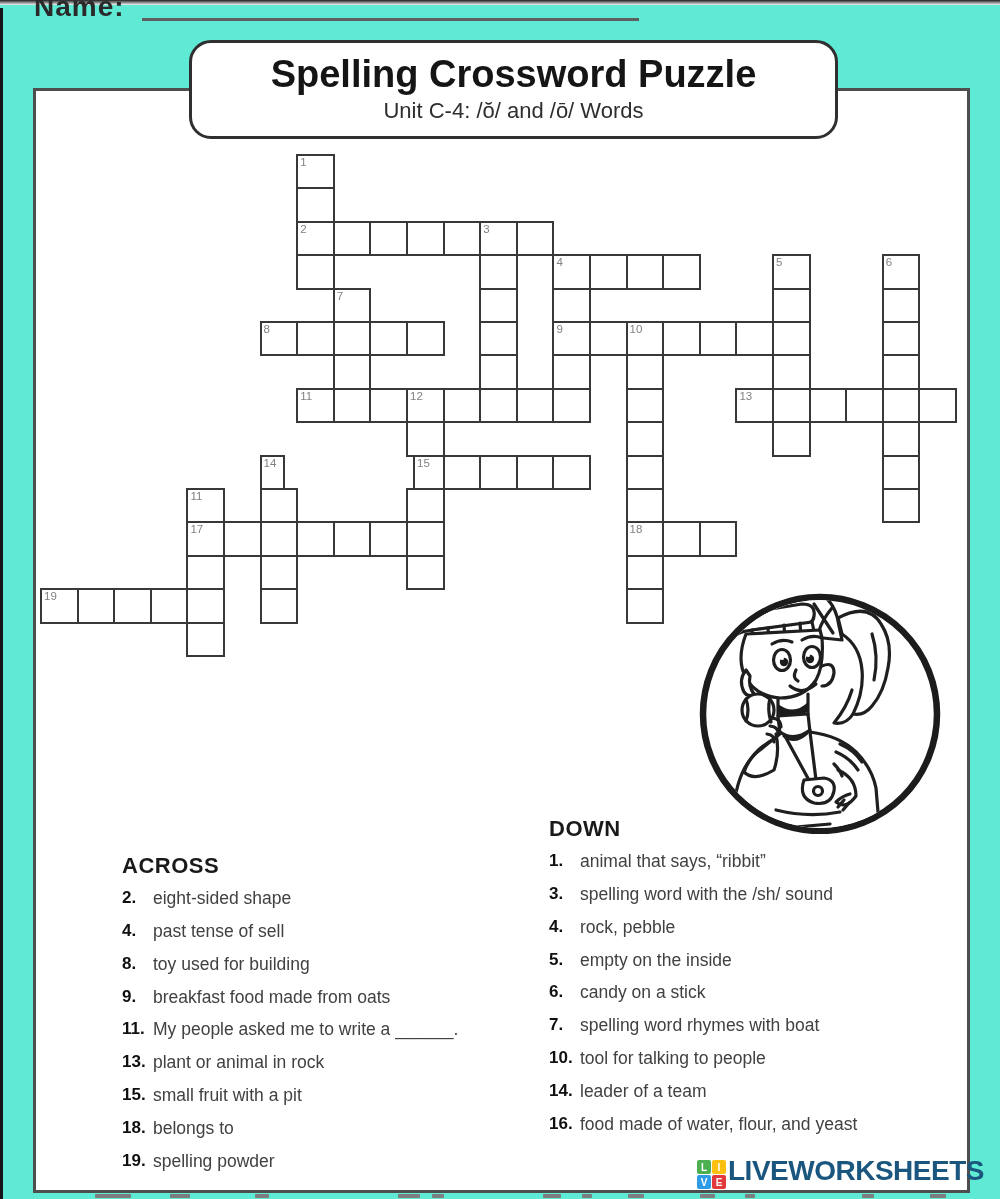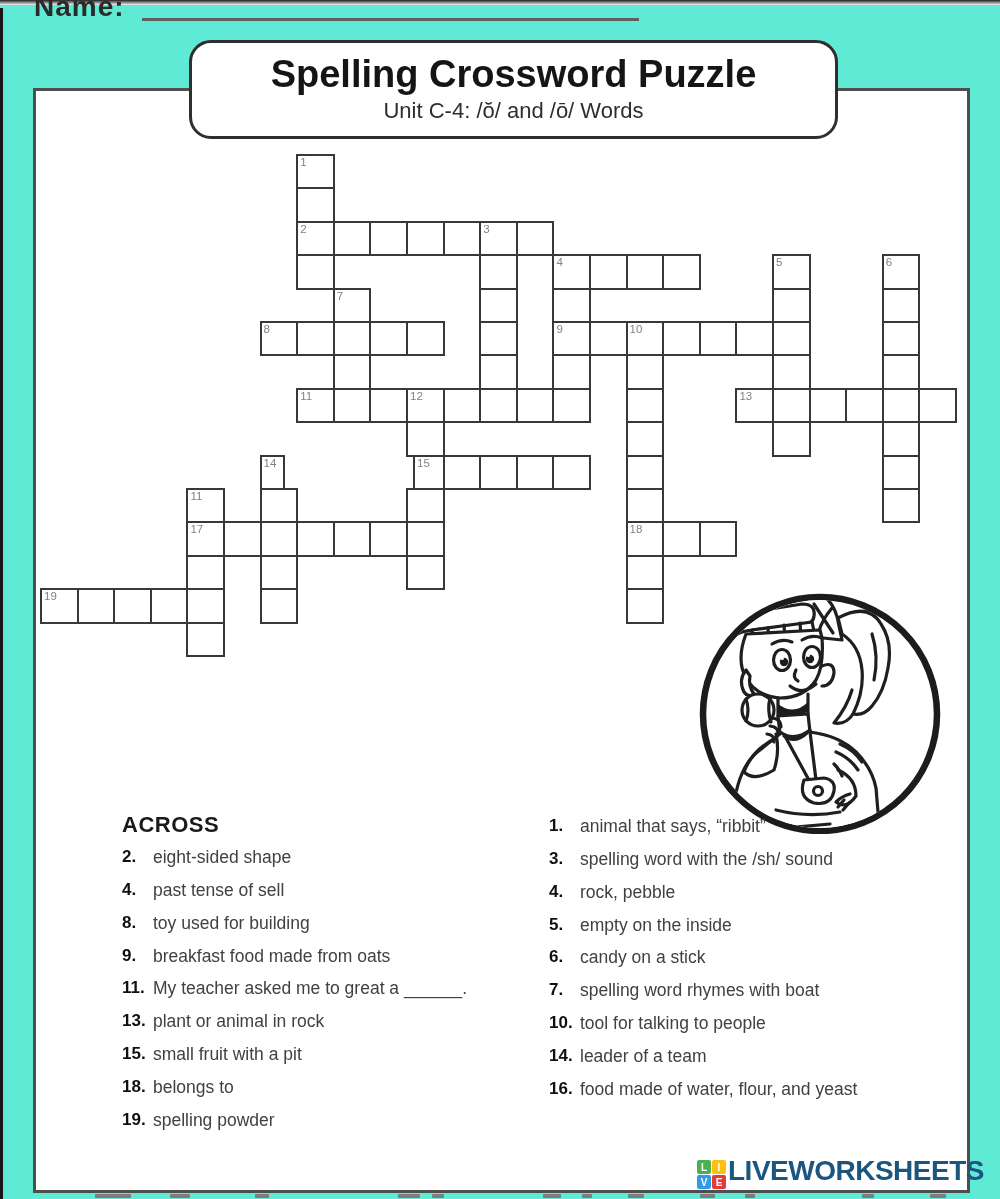--- a/index.html
+++ b/index.html
@@ -35,21 +35,21 @@
 
   
   .illus{position:absolute;left:688px;top:574px;z-index:1;}
 
   
   .clues{position:absolute;z-index:3;}
   .clues-header{font-size:22px;font-weight:800;color:#191919;letter-spacing:.5px;margin-bottom:9px;}
   .clue-row{display:flex;align-items:flex-start;height:32.85px;}
   .cnum{flex:0 0 31px;font-size:17px;font-weight:700;color:#101010;}
   .ctext{font-size:17.5px;color:#414141;white-space:nowrap;}
-  .clues.across{left:122px;top:812px;width:430px;}
+  .clues.across{left:122px;top:853px;width:430px;}
   .clues.down{left:549px;top:816px;width:440px;}
 
   
   .watermark{position:absolute;left:697px;top:1156px;z-index:6;display:flex;align-items:flex-start;}
   .wm-squares{display:grid;grid-template-columns:14px 14px;grid-template-rows:14px 14px;
     grid-gap:1px;margin-top:4px;}
   .wm-sq{display:flex;align-items:center;justify-content:center;color:#fff;
     font-size:10px;font-weight:800;border-radius:2px;}
   .wm-text{font-size:28px;font-weight:800;color:#1a567e;letter-spacing:-0.5px;
     margin-left:2px;line-height:1.1;}
@@ -302,21 +302,21 @@
         <div class="clue-row">
           <span class="cnum">8.</span>
           <span class="ctext">toy used for building</span>
         </div>
         <div class="clue-row">
           <span class="cnum">9.</span>
           <span class="ctext">breakfast food made from oats</span>
         </div>
         <div class="clue-row">
           <span class="cnum">11.</span>
-          <span class="ctext">My teacher asked me to great a ______.</span>
+          <span class="ctext">My people asked me to write a ______.</span>
         </div>
         <div class="clue-row">
           <span class="cnum">13.</span>
           <span class="ctext">plant or animal in rock</span>
         </div>
         <div class="clue-row">
           <span class="cnum">15.</span>
           <span class="ctext">small fruit with a pit</span>
         </div>
         <div class="clue-row">
@@ -324,20 +324,21 @@
           <span class="ctext">belongs to</span>
         </div>
         <div class="clue-row">
           <span class="cnum">19.</span>
           <span class="ctext">spelling powder</span>
         </div>
       </div>
   </div>
 
   <div class="clues down">
+    <div class="clues-header">DOWN</div>
     <div id="down-list">
         <div class="clue-row">
           <span class="cnum">1.</span>
           <span class="ctext">animal that says, “ribbit”</span>
         </div>
         <div class="clue-row">
           <span class="cnum">3.</span>
           <span class="ctext">spelling word with the /sh/ sound</span>
         </div>
         <div class="clue-row">

